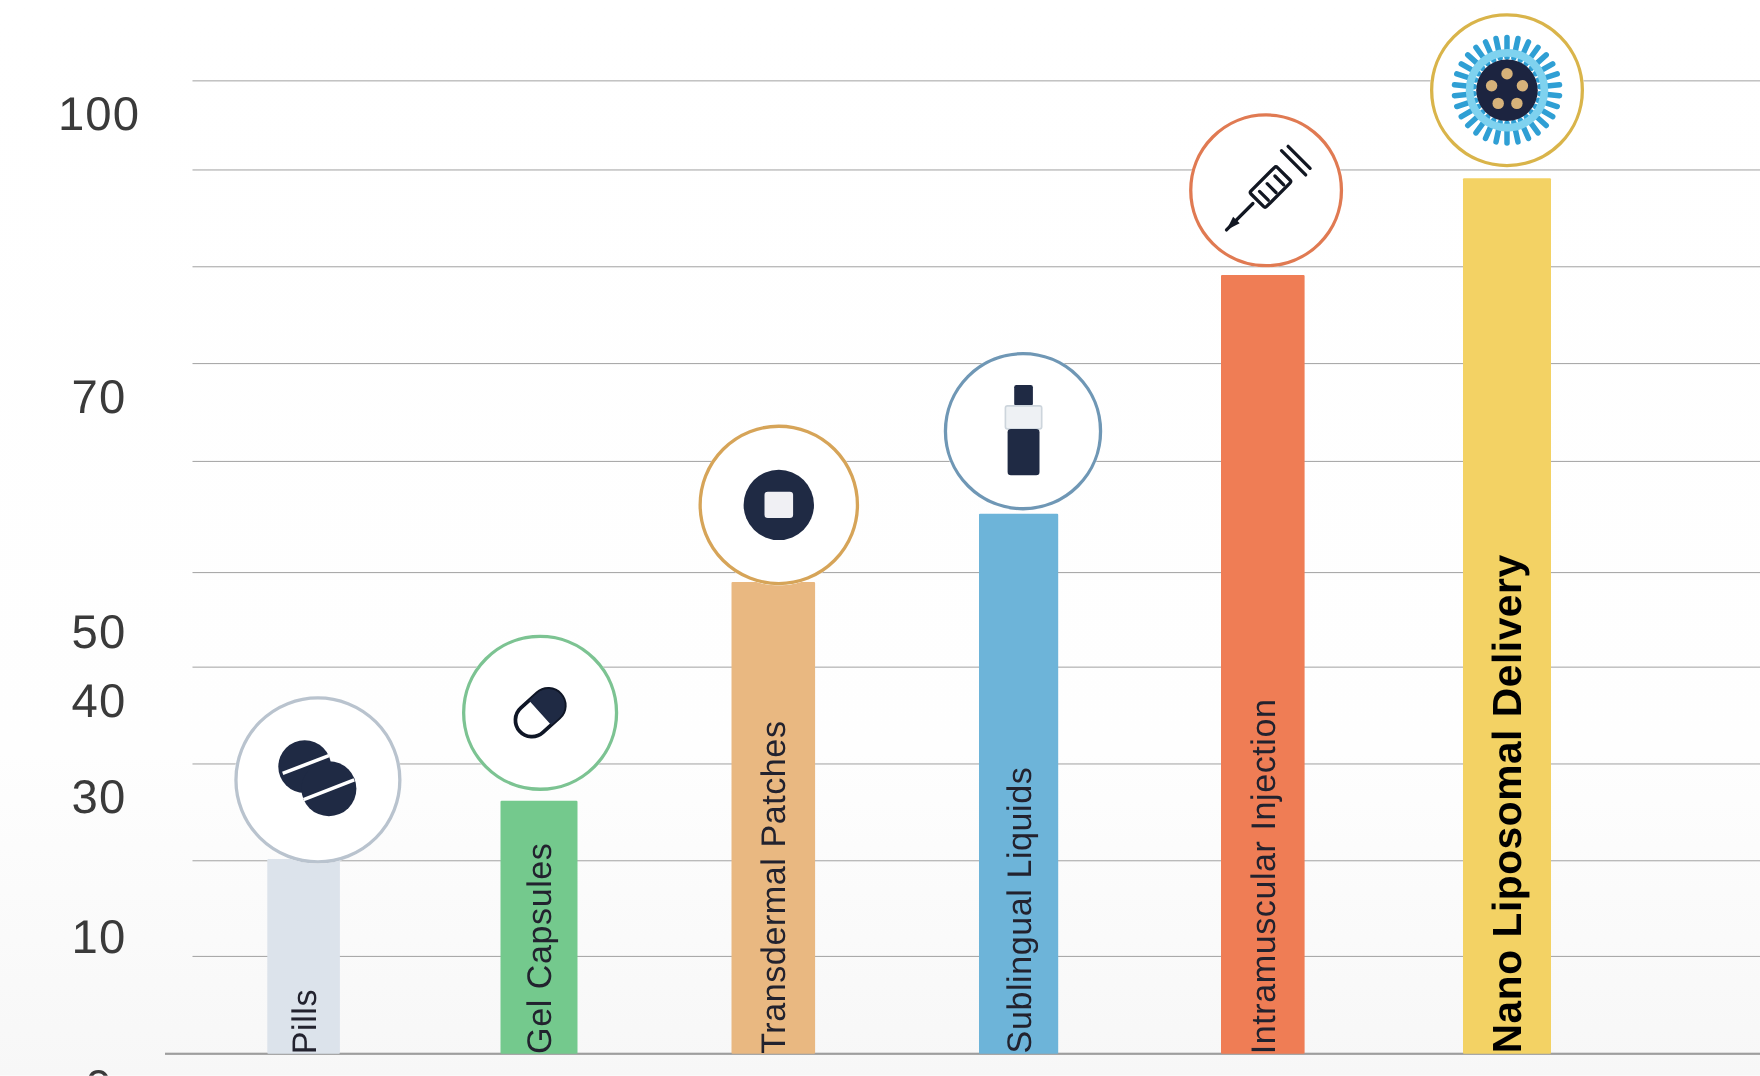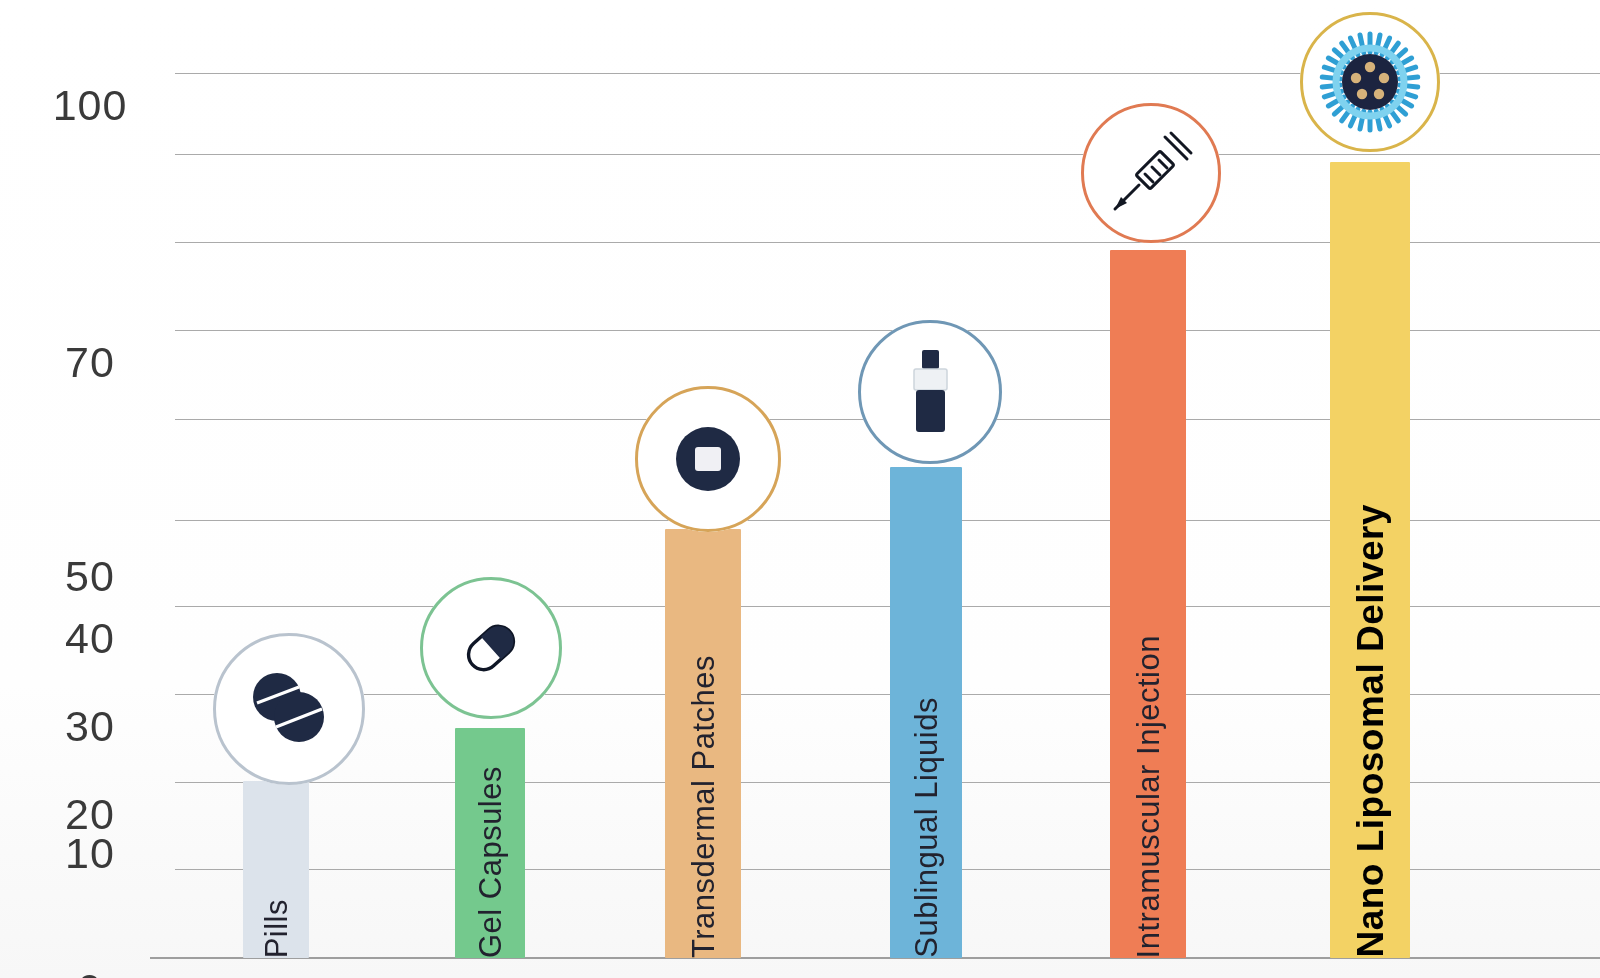--- a/index.html
+++ b/index.html
@@ -131,21 +131,20 @@
     <div class="gridline" style="top:694px"></div>
     <div class="gridline" style="top:782px"></div>
     <div class="gridline" style="top:869px"></div>
     <div class="gridline baseline" style="top:957px"></div>
 
     <div class="ytick" style="top:73px">100</div>
     <div class="ytick" style="top:330px">70</div>
     <div class="ytick" style="top:544px">50</div>
     <div class="ytick" style="top:606px">40</div>
     <div class="ytick" style="top:694px">30</div>
-    <div class="ytick" style="top:782px">20</div>
     <div class="ytick" style="top:821px">10</div>
     <div class="ytick" style="top:957px">0</div>
 
     <div class="bar" style="left:243px; width:66px; height:177px; background:#dce3eb;">
       <div class="label-holder">
         <span class="vlabel">Pills</span>
       </div>
     </div>
     <div class="badge-halo" style="left:213px; top:633px; width:152px; height:152px;"></div>
     <div class="badge" style="left:213px; top:633px; width:152px; height:152px; --ring:#b9c3ce;">

